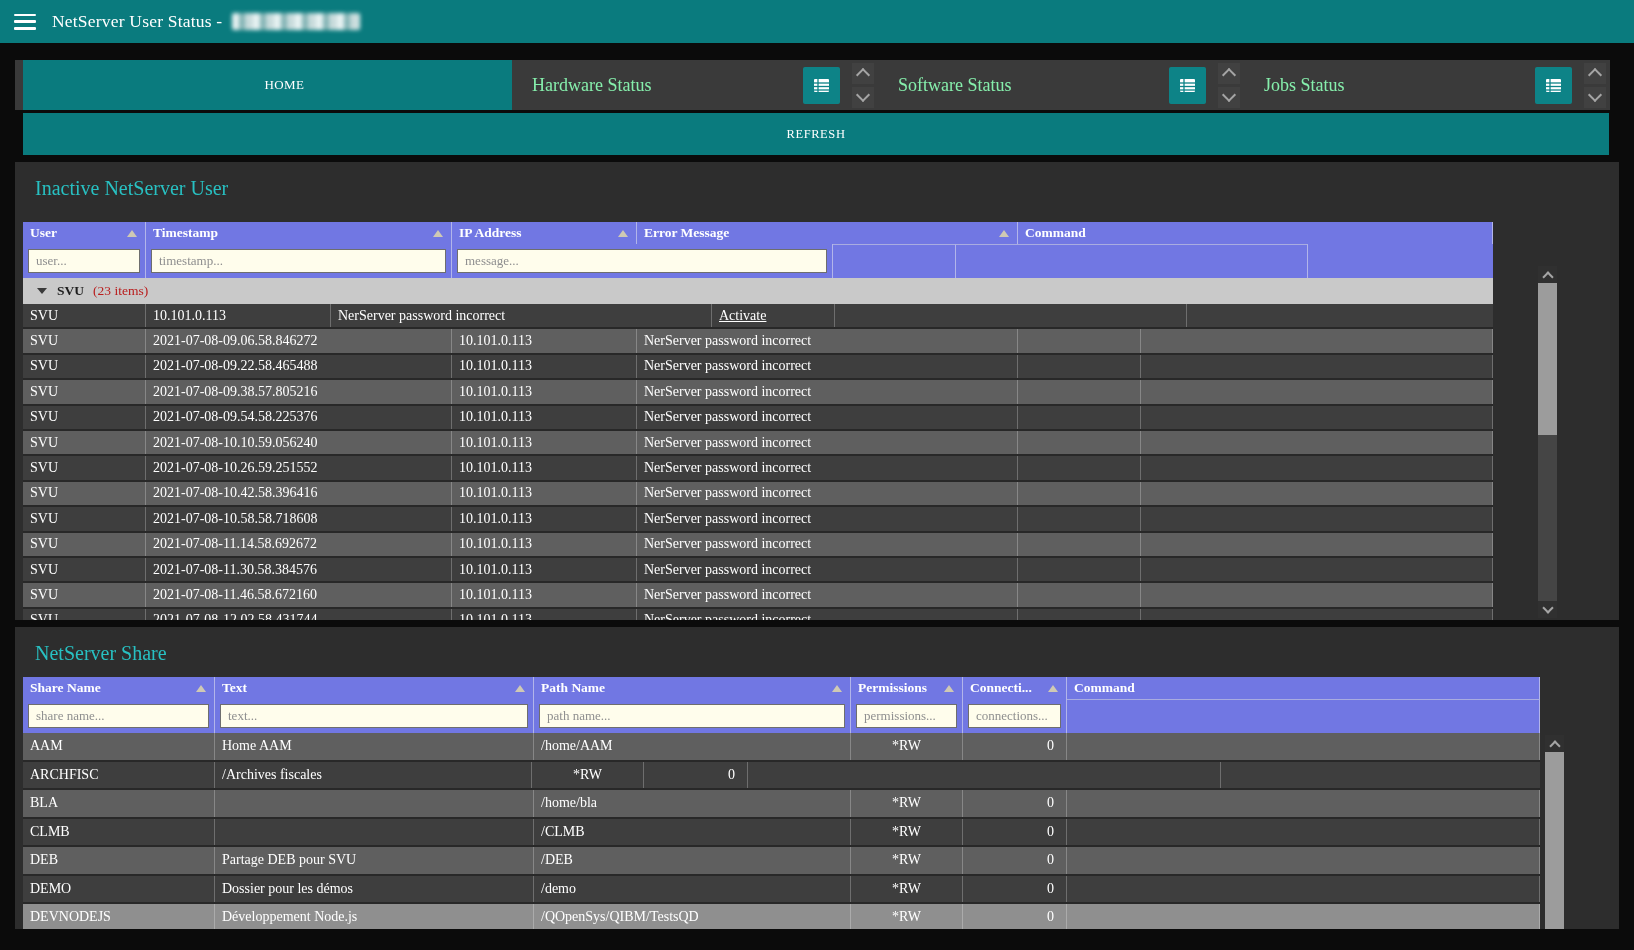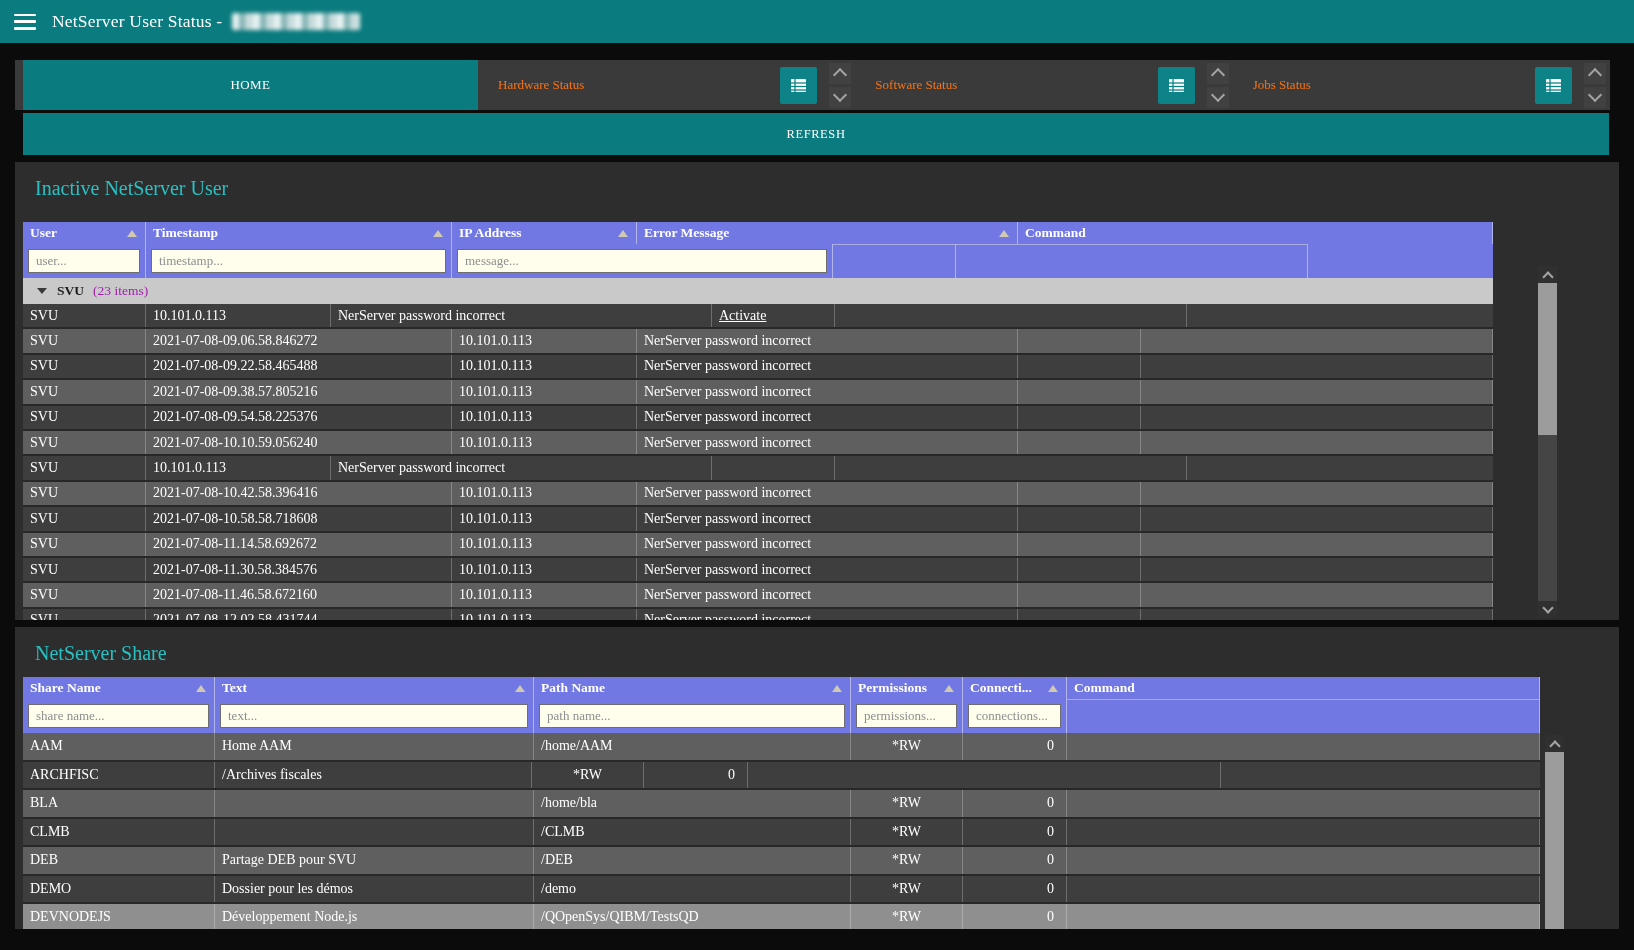--- a/index.html
+++ b/index.html
@@ -13,23 +13,23 @@
   .hamburger span{display:block;height:2.6px;background:#fff;border-radius:1px;}
   .apptitle{color:#fff;font-size:17.5px;letter-spacing:.2px;display:flex;align-items:center;}
   .redacted{display:inline-block;width:128px;height:17px;margin-left:10px;border-radius:2px;filter:blur(2px);
     background:
       repeating-linear-gradient(90deg,rgba(255,255,255,.85) 0 7px,rgba(150,185,185,.55) 7px 13px,rgba(225,232,232,.8) 13px 21px),
       repeating-linear-gradient(0deg,rgba(200,215,215,.55) 0 5px,rgba(255,255,255,.35) 5px 9px);}
 
   
   .navbar{position:absolute;left:15px;top:60px;width:1595px;height:50px;background:#3a3a3a;display:flex;align-items:stretch;}
   .tab-home{width:455px;margin-left:8px;background:#0a7b7e;color:#fff;font-size:13px;letter-spacing:.4px;
-            display:flex;align-items:center;justify-content:center;cursor:pointer;}
+            display:flex;align-items:center;justify-content:center;cursor:pointer;padding-left:34px;}
   .nav-seg{flex:1;display:flex;align-items:center;padding:0 4px 0 20px;box-sizing:border-box;}
-  .nav-label{flex:1;color:#f97316;font-size:13px;cursor:pointer;white-space:nowrap;}
+  .nav-label{flex:1;color:#86efac;font-size:18px;cursor:pointer;white-space:nowrap;}
   .nav-iconbtn{width:37px;height:37px;background:#0d8387;border:none;border-radius:2px;display:flex;
                align-items:center;justify-content:center;cursor:pointer;margin-right:12px;padding:0;}
   .spinner{width:22px;display:flex;flex-direction:column;justify-content:center;gap:3px;}
   .spin-btn{width:22px;height:21px;background:#414141;border:none;display:flex;align-items:center;justify-content:center;cursor:pointer;padding:0;}
   .chev{display:block;width:8px;height:8px;border-top:2px solid #a5a5a5;border-right:2px solid #a5a5a5;}
   .chev.up{transform:rotate(-45deg);margin-top:4px;}
   .chev.down{transform:rotate(135deg);margin-bottom:4px;}
   .chev.sm{width:6px;height:6px;border-width:2px;}
 
   
@@ -54,21 +54,21 @@
   .tfilter{height:34px;background:#7177e3;}
   .fcell{display:flex;align-items:center;box-sizing:border-box;border-right:1px solid #b2b5ea;padding:0 5px;}
   .fcell input{width:100%;height:24px;background:#fffdec;border:1px solid #6e6e6e;font-size:13px;color:#6d28d9;
                padding:0 7px;box-sizing:border-box;font-family:inherit;outline:none;}
   .fcell input::placeholder{color:#8f8f8f;}
   .fcell-cmd{box-sizing:border-box;border-right:1px solid #b2b5ea;border-top:1px solid #a9ace0;background:#7177e3;}
 
   .grouprow{height:26px;background:#c9c9c9;display:flex;align-items:center;padding-left:14px;box-sizing:border-box;cursor:pointer;}
   .tri-down{width:0;height:0;border-left:5px solid transparent;border-right:5px solid transparent;border-top:6px solid #3a3a3a;margin-right:10px;}
   .gname{color:#1d1d1d;font-size:13.5px;font-weight:bold;margin-right:9px;}
-  .gcount{color:#a21caf;font-size:13.5px;}
+  .gcount{color:#b91c1c;font-size:13.5px;}
 
   .trow{border-bottom:2px solid #282828;}
   .t1 .trow{height:25.4px;}
   .t2 .trow{height:28.5px;}
   .trow.dark{background:#3e3e3e;}
   .trow.light{background:#5f5f5f;}
   .trow.hl{background:#8f8f8f;}
   .tcell{display:flex;align-items:center;padding-left:7px;box-sizing:border-box;color:#fff;font-size:14px;
          border-right:1px solid rgba(255,255,255,.25);white-space:nowrap;overflow:hidden;}
   .tcell.center{justify-content:center;padding-left:0;}
@@ -269,20 +269,21 @@
           <div class="trow light">
             <div class="tcell c1">SVU</div>
             <div class="tcell c2">2021-07-08-10.10.59.056240</div>
             <div class="tcell c3">10.101.0.113</div>
             <div class="tcell c4">NerServer password incorrect</div>
             <div class="tcell c5"></div>
             <div class="tcell c6"></div>
           </div>
           <div class="trow dark">
             <div class="tcell c1">SVU</div>
+            <div class="tcell c2">2021-07-08-10.26.59.251552</div>
             <div class="tcell c3">10.101.0.113</div>
             <div class="tcell c4">NerServer password incorrect</div>
             <div class="tcell c5"></div>
             <div class="tcell c6"></div>
           </div>
           <div class="trow light">
             <div class="tcell c1">SVU</div>
             <div class="tcell c2">2021-07-08-10.42.58.396416</div>
             <div class="tcell c3">10.101.0.113</div>
             <div class="tcell c4">NerServer password incorrect</div>

